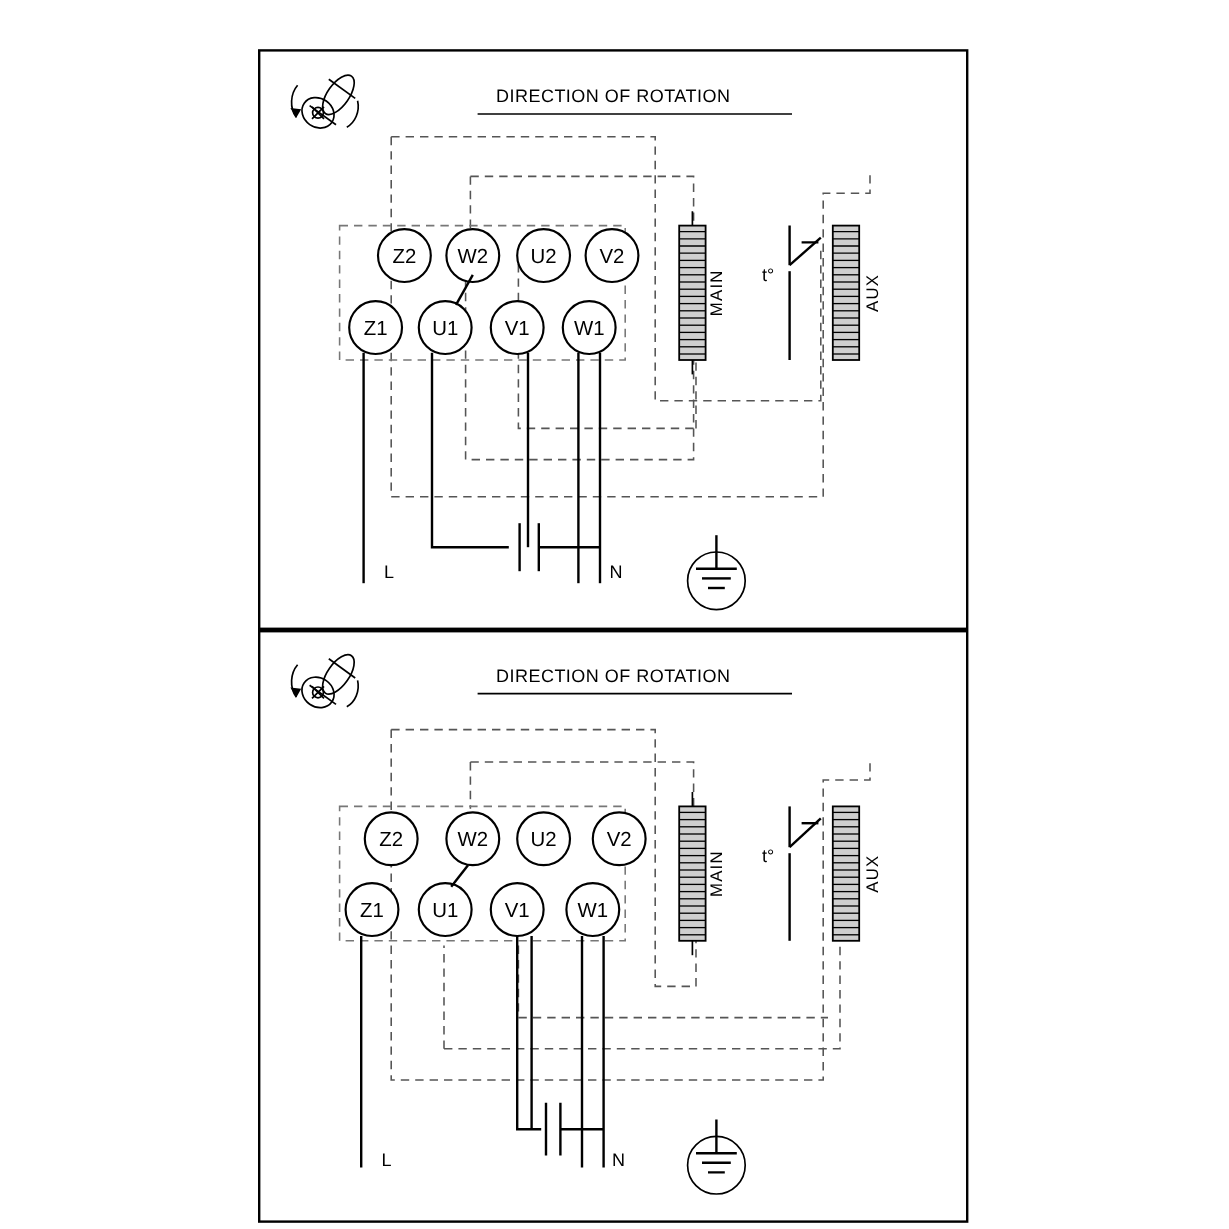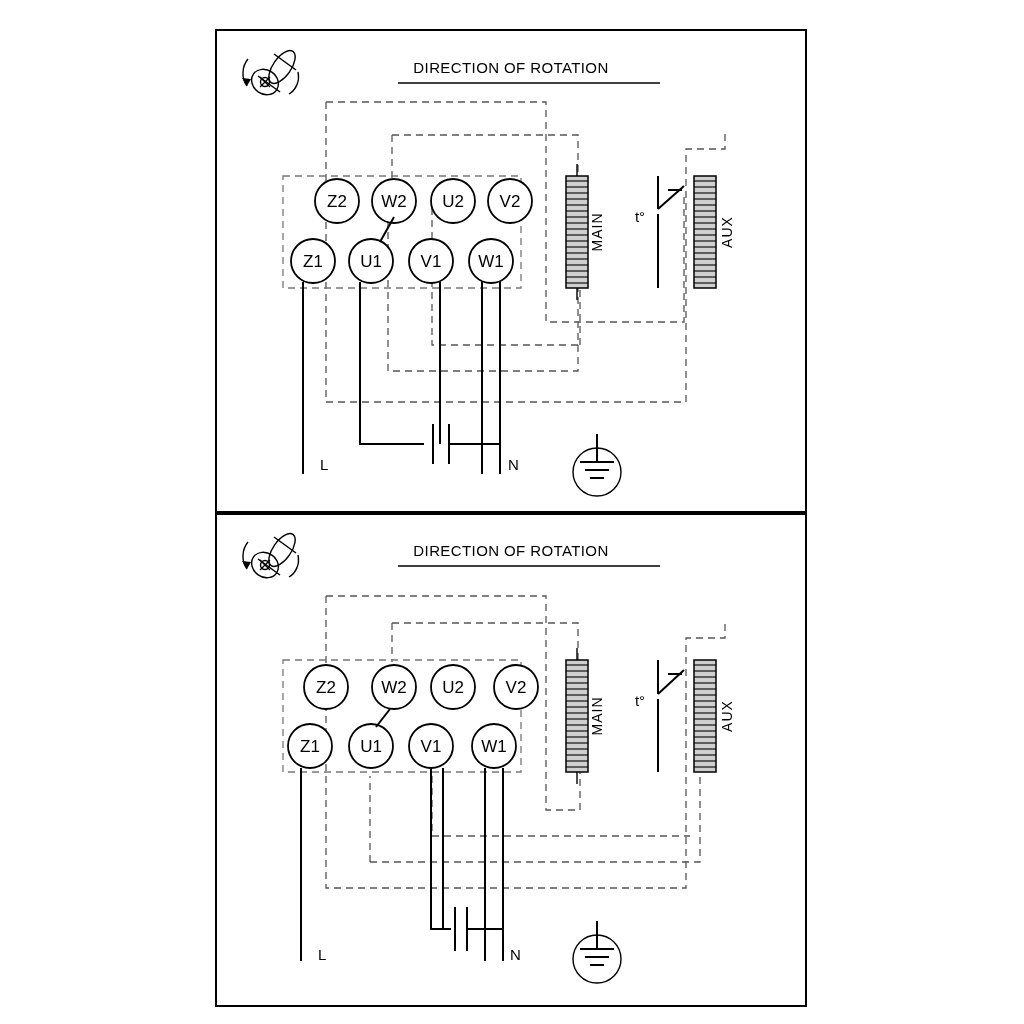--- a/index.html
+++ b/index.html
@@ -10,21 +10,21 @@
   body {
     width: 1024px;
     height: 1024px;
     font-family: "Liberation Sans", sans-serif;
     position: relative;
     overflow: hidden;
   }
   #stage {
     position: absolute;
     left: 0;
-    top: 4px;
+    top: 16px;
     width: 1024px;
     height: 850px;
   }
   svg.diagram {
     display: block;
     width: 1024px;
     height: 1024px;
   }
   .ttl {
     font-family: "Liberation Sans", sans-serif;

